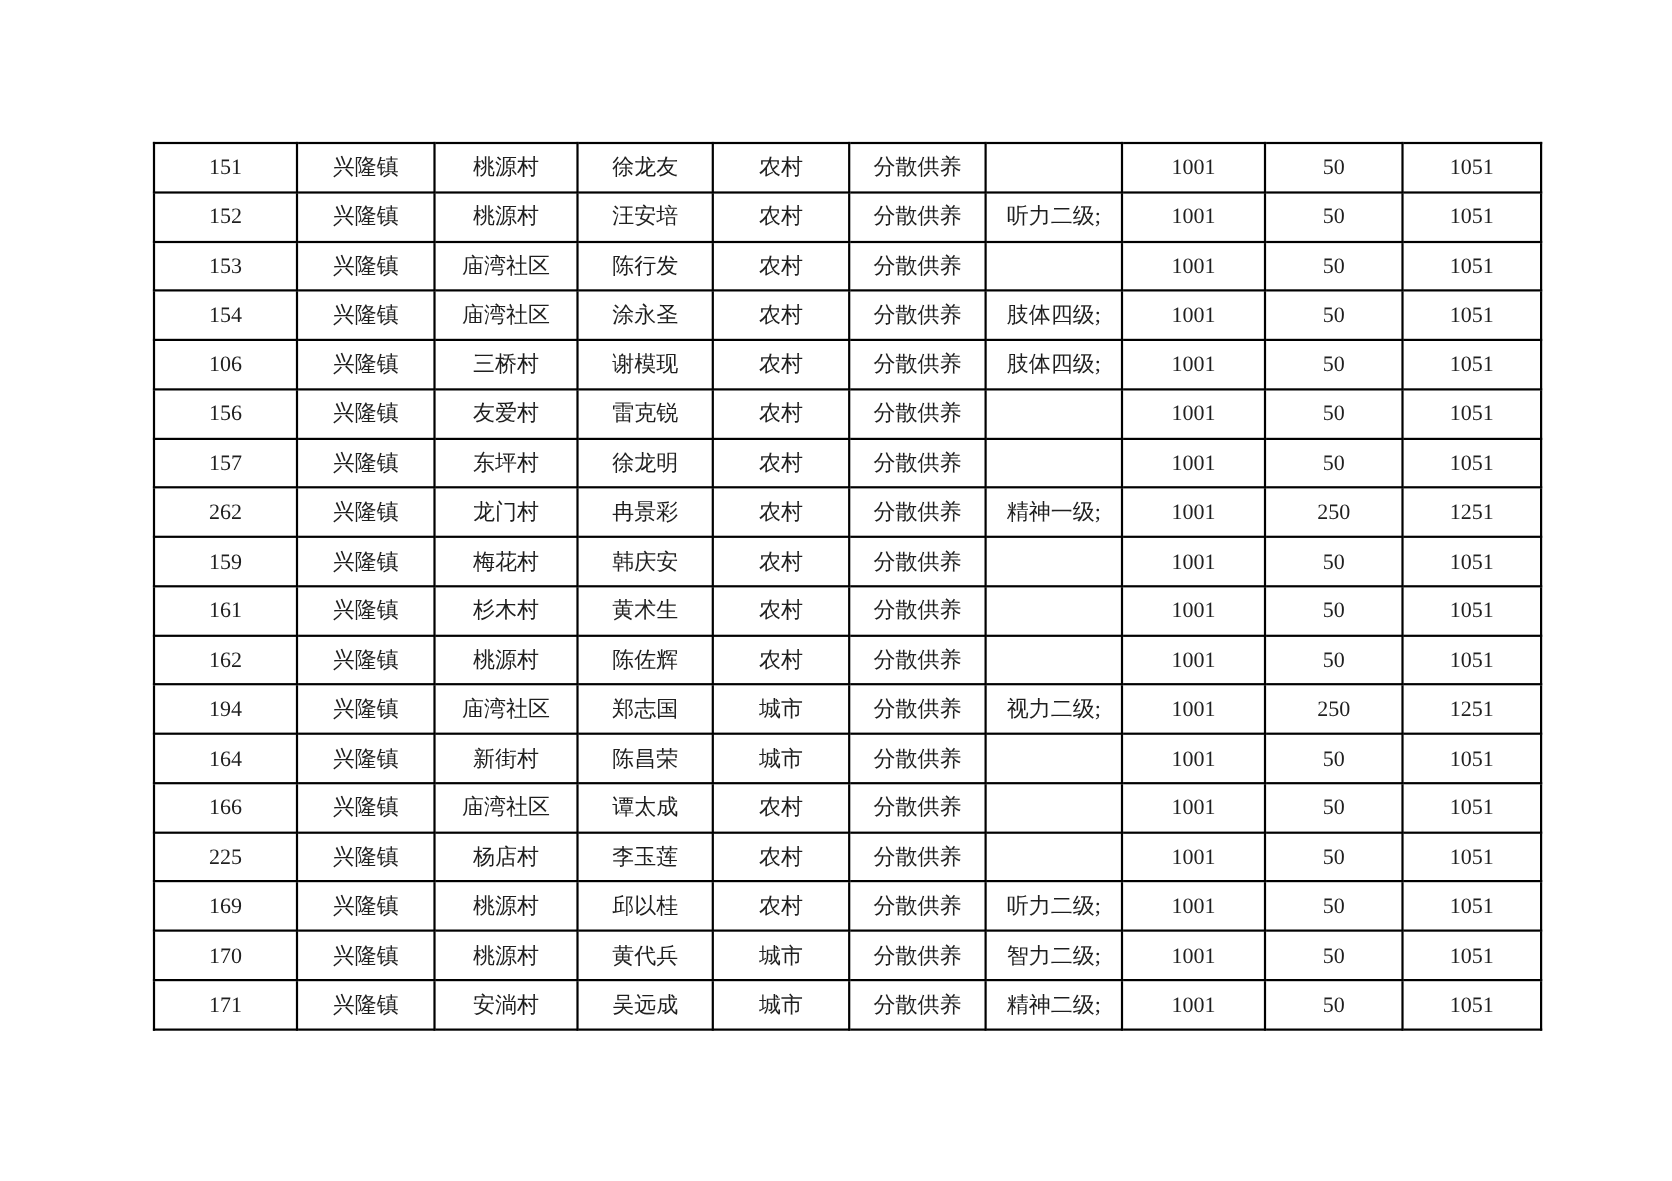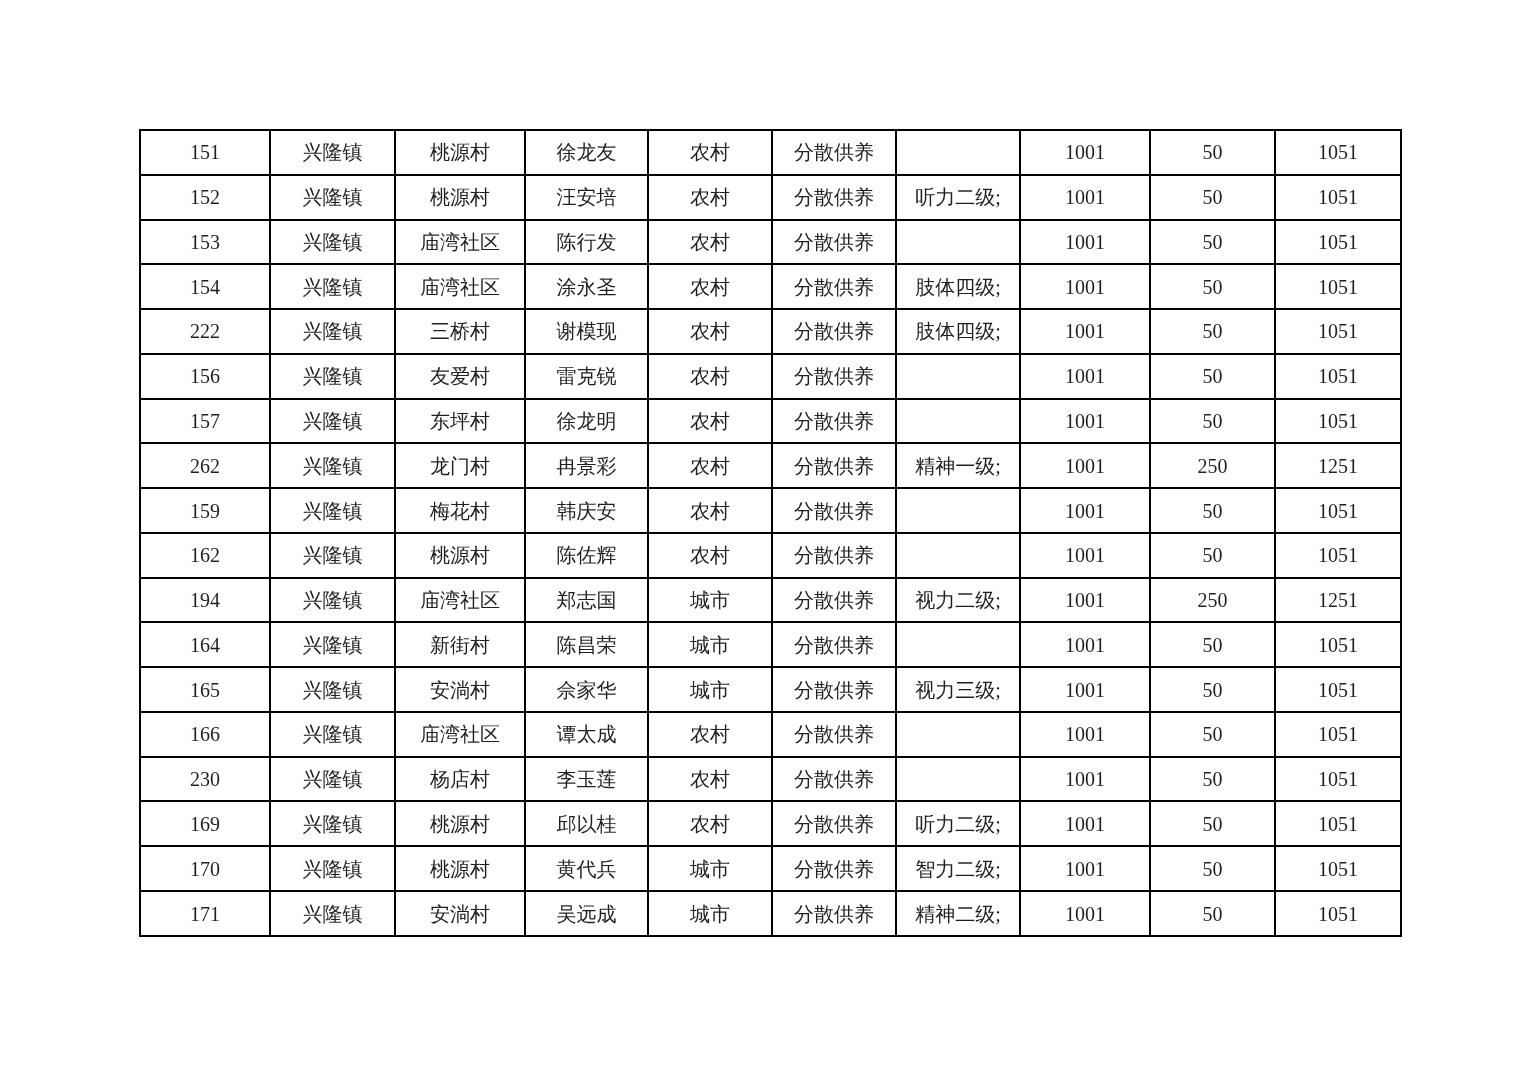--- a/index.html
+++ b/index.html
@@ -111,21 +111,21 @@
           <td>庙湾社区</td>
           <td>涂永圣</td>
           <td>农村</td>
           <td>分散供养</td>
           <td>肢体四级;</td>
           <td>1001</td>
           <td>50</td>
           <td>1051</td>
         </tr>
         <tr>
-          <td>222</td>
+          <td>106</td>
           <td>兴隆镇</td>
           <td>三桥村</td>
           <td>谢模现</td>
           <td>农村</td>
           <td>分散供养</td>
           <td>肢体四级;</td>
           <td>1001</td>
           <td>50</td>
           <td>1051</td>
         </tr>
@@ -171,20 +171,32 @@
           <td>梅花村</td>
           <td>韩庆安</td>
           <td>农村</td>
           <td>分散供养</td>
           <td></td>
           <td>1001</td>
           <td>50</td>
           <td>1051</td>
         </tr>
         <tr>
+          <td>161</td>
+          <td>兴隆镇</td>
+          <td>杉木村</td>
+          <td>黄术生</td>
+          <td>农村</td>
+          <td>分散供养</td>
+          <td></td>
+          <td>1001</td>
+          <td>50</td>
+          <td>1051</td>
+        </tr>
+        <tr>
           <td>162</td>
           <td>兴隆镇</td>
           <td>桃源村</td>
           <td>陈佐辉</td>
           <td>农村</td>
           <td>分散供养</td>
           <td></td>
           <td>1001</td>
           <td>50</td>
           <td>1051</td>
@@ -207,45 +219,33 @@
           <td>新街村</td>
           <td>陈昌荣</td>
           <td>城市</td>
           <td>分散供养</td>
           <td></td>
           <td>1001</td>
           <td>50</td>
           <td>1051</td>
         </tr>
         <tr>
-          <td>165</td>
-          <td>兴隆镇</td>
-          <td>安淌村</td>
-          <td>佘家华</td>
-          <td>城市</td>
-          <td>分散供养</td>
-          <td>视力三级;</td>
-          <td>1001</td>
-          <td>50</td>
-          <td>1051</td>
-        </tr>
-        <tr>
           <td>166</td>
           <td>兴隆镇</td>
           <td>庙湾社区</td>
           <td>谭太成</td>
           <td>农村</td>
           <td>分散供养</td>
           <td></td>
           <td>1001</td>
           <td>50</td>
           <td>1051</td>
         </tr>
         <tr>
-          <td>230</td>
+          <td>225</td>
           <td>兴隆镇</td>
           <td>杨店村</td>
           <td>李玉莲</td>
           <td>农村</td>
           <td>分散供养</td>
           <td></td>
           <td>1001</td>
           <td>50</td>
           <td>1051</td>
         </tr>

